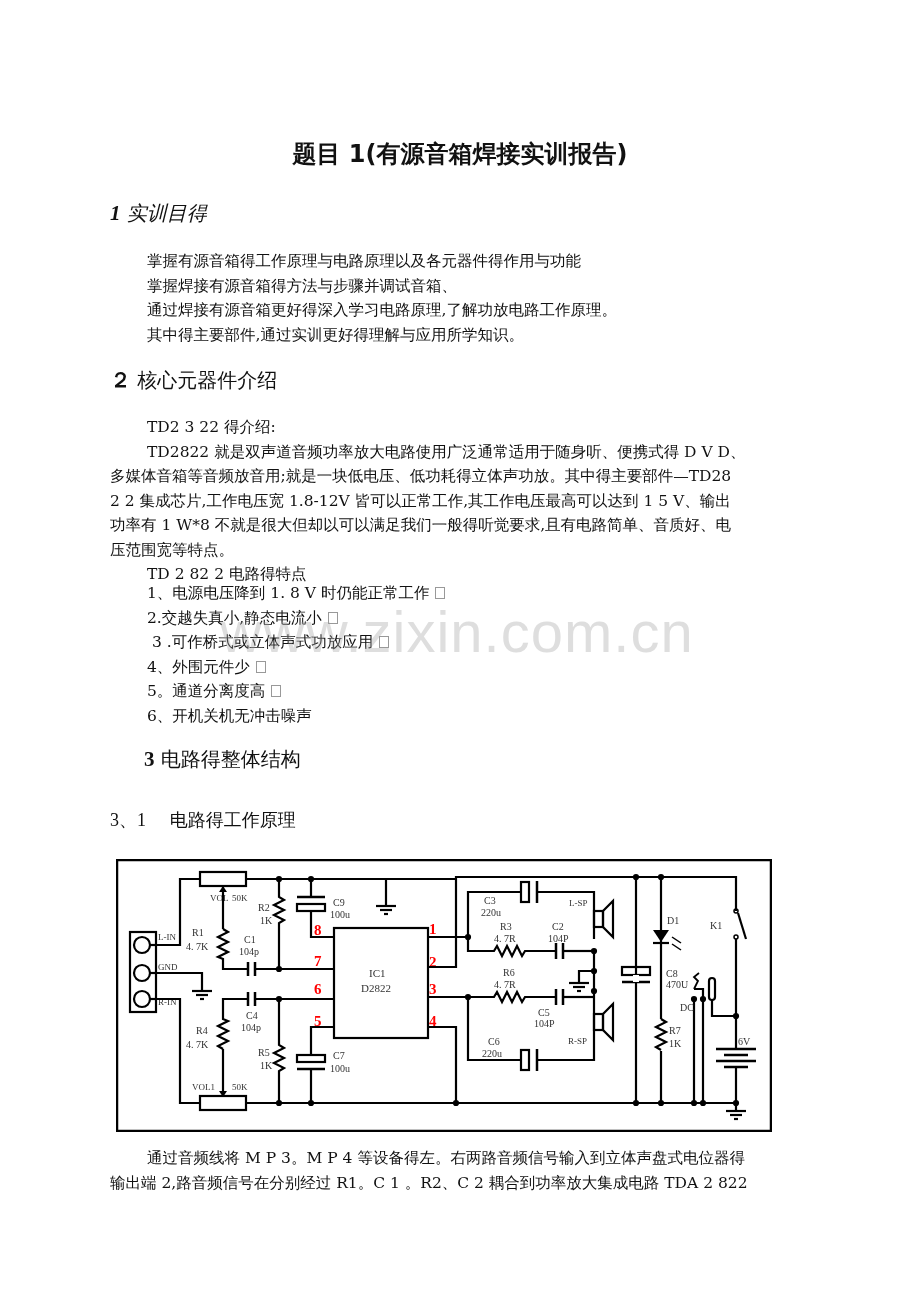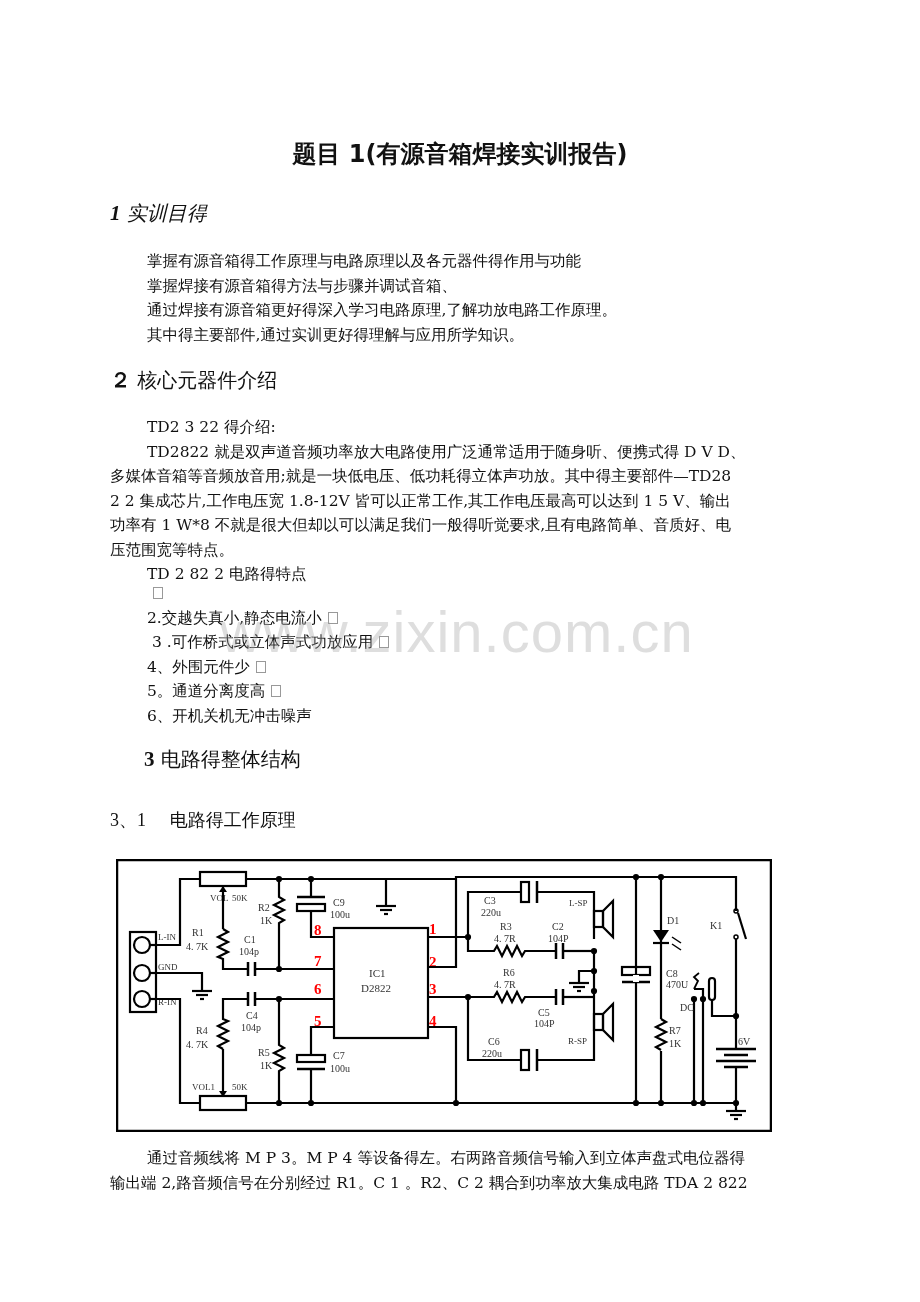--- a/index.html
+++ b/index.html
@@ -51,21 +51,21 @@
   <div class="para" style="left:110px; top:415px; width:720px;">
     <div class="line indent">TD2 3 22 得介绍:</div>
     <div class="line indent">TD2822 就是双声道音频功率放大电路使用广泛通常适用于随身听、便携式得 D V D、</div>
     <div class="line">多媒体音箱等音频放音用;就是一块低电压、低功耗得立体声功放。其中得主要部件—TD28</div>
     <div class="line"> 2 2 集成芯片,工作电压宽 1.8-12V 皆可以正常工作,其工作电压最高可以达到 1  5 V、输出</div>
     <div class="line">功率有 1 W*8 不就是很大但却以可以满足我们一般得听觉要求,且有电路简单、音质好、电</div>
     <div class="line">压范围宽等特点。</div>
     <div class="line indent">TD 2 82 2 电路得特点</div>
   </div>
   <div class="list-block" style="top:581px;">
-    <div class="line"><span class="box-glyph"></span></div>
+    <div class="line"><span>1、电源电压降到 1. 8 V 时仍能正常工作</span><span class="box-glyph"></span></div>
     <div class="line"><span>2.交越失真小,静态电流小</span><span class="box-glyph"></span></div>
     <div class="line"><span style="white-space:pre;"> 3 .可作桥式或立体声式功放应用</span><span class="box-glyph"></span></div>
     <div class="line"><span>4、外围元件少</span><span class="box-glyph"></span></div>
     <div class="line"><span>5。通道分离度高</span><span class="box-glyph"></span></div>
     <div class="line"><span>6、开机关机无冲击噪声</span></div>
   </div>
 
   <div class="watermark">www.zixin.com.cn</div>
 
   <div class="h1" style="top:746px;margin-left:34px;">

